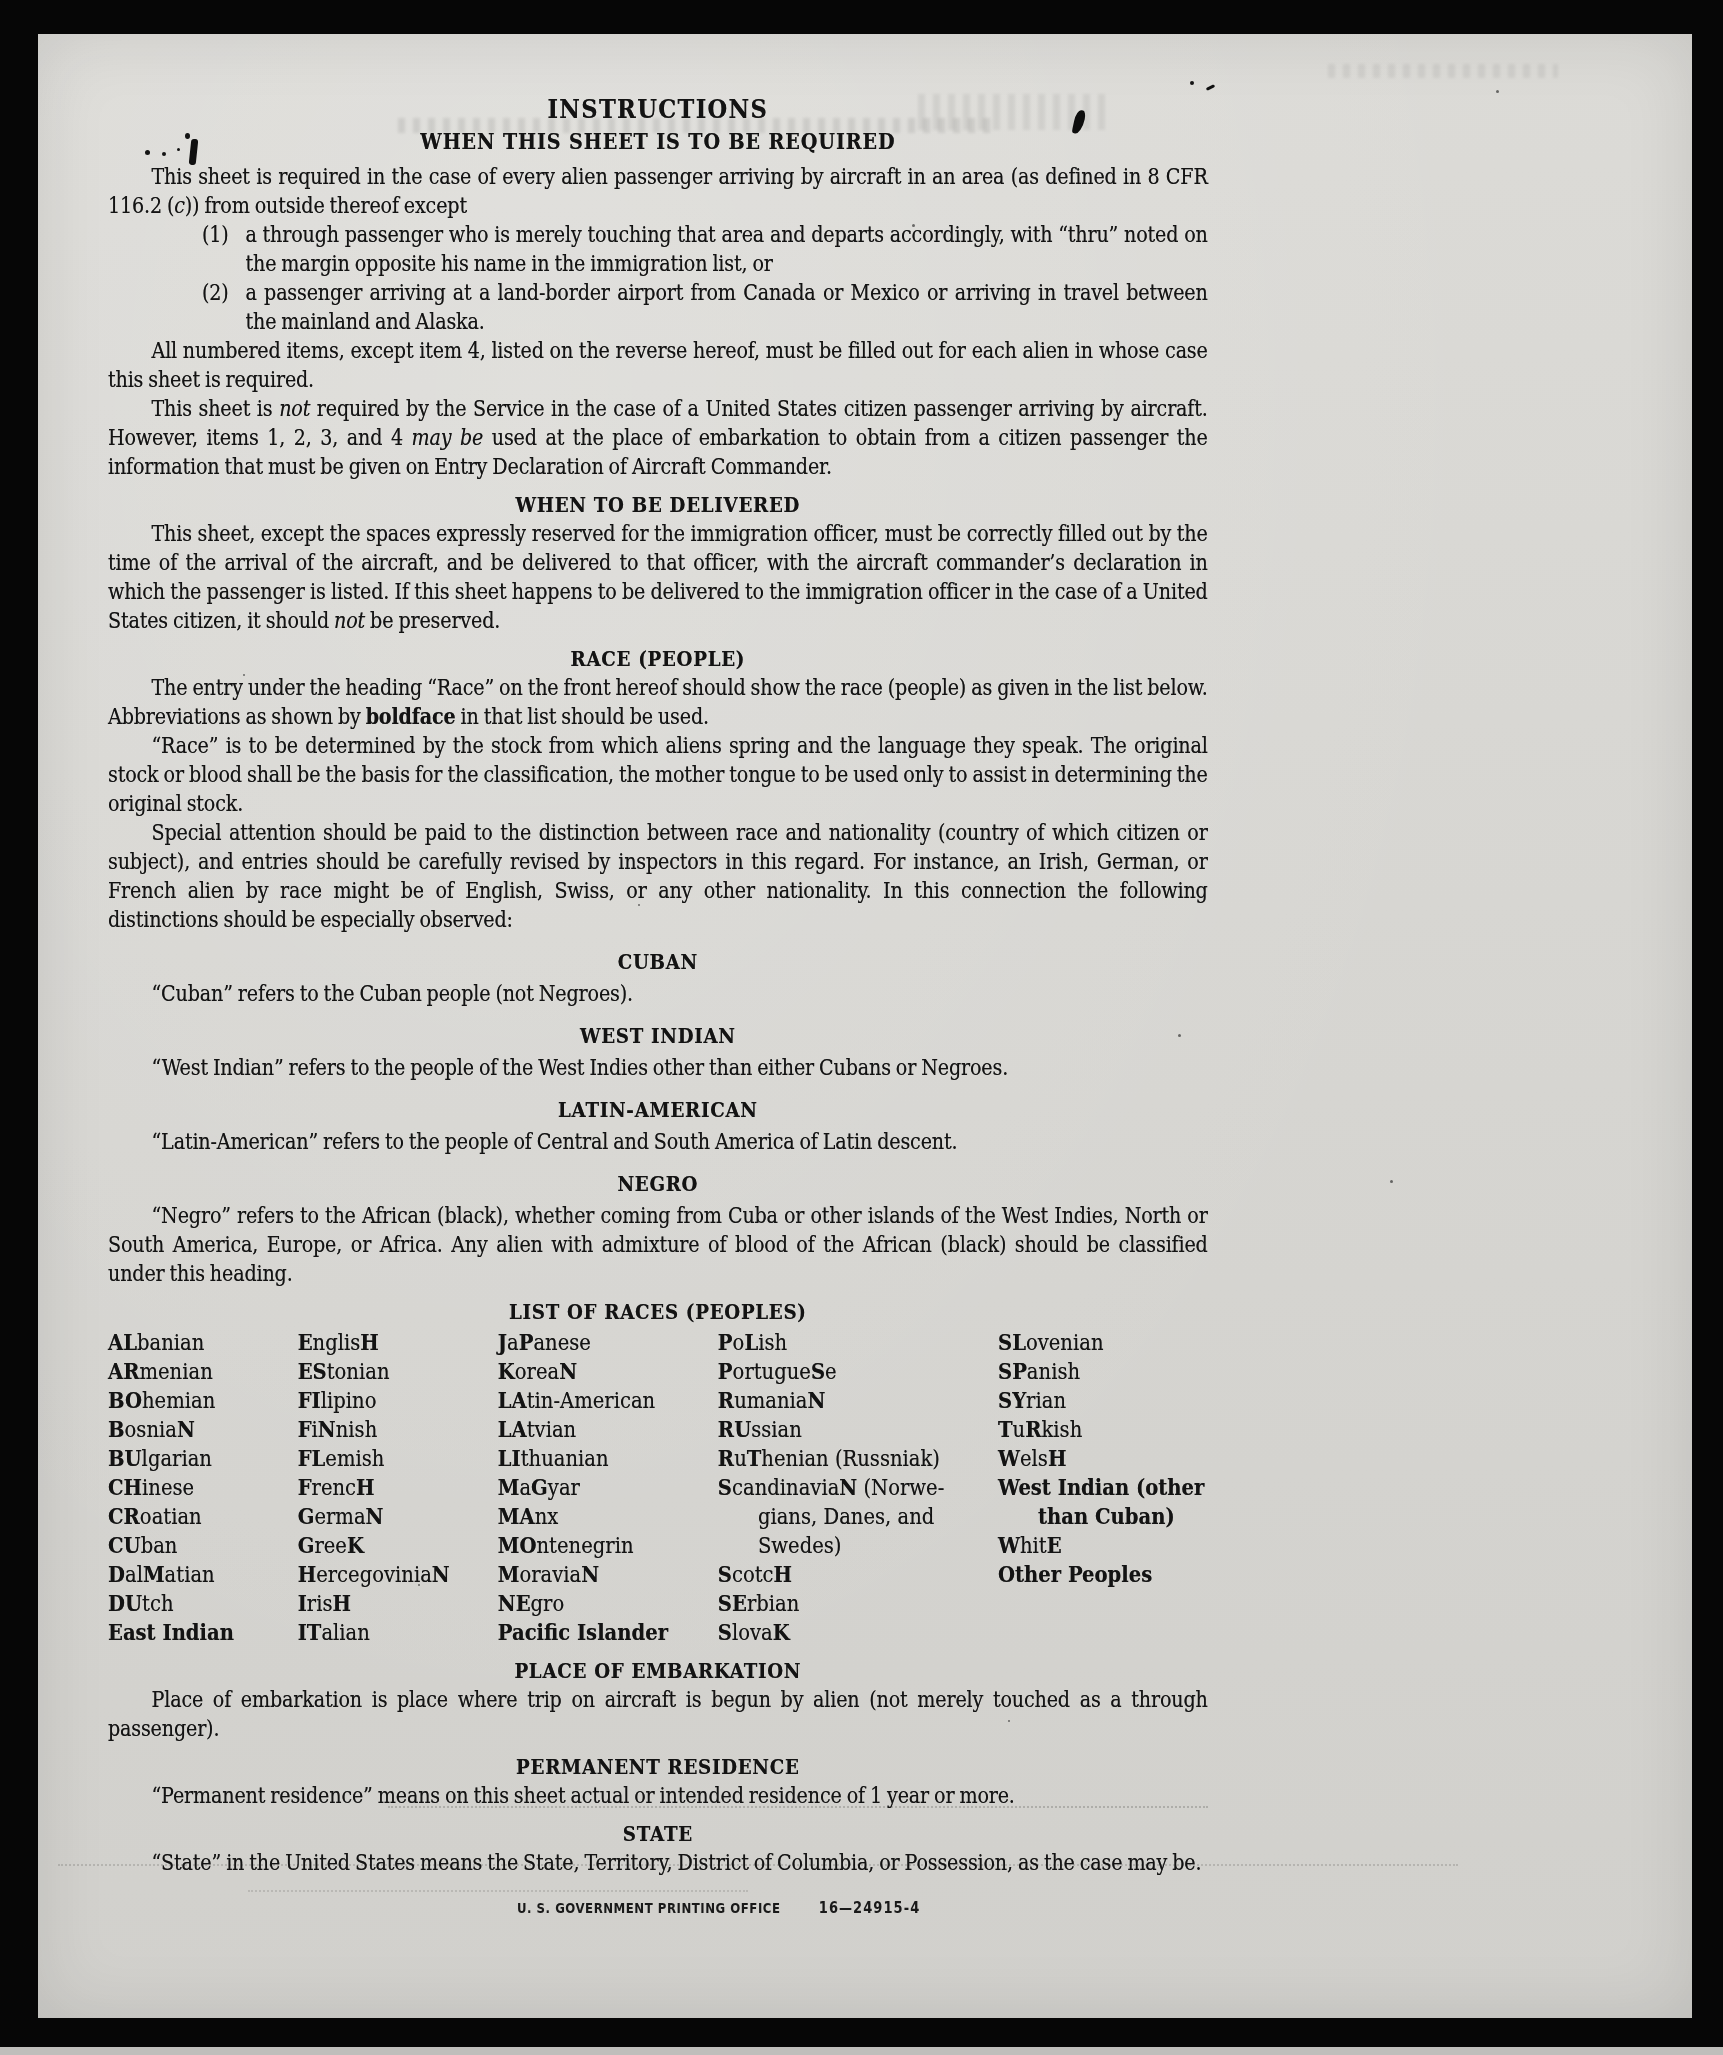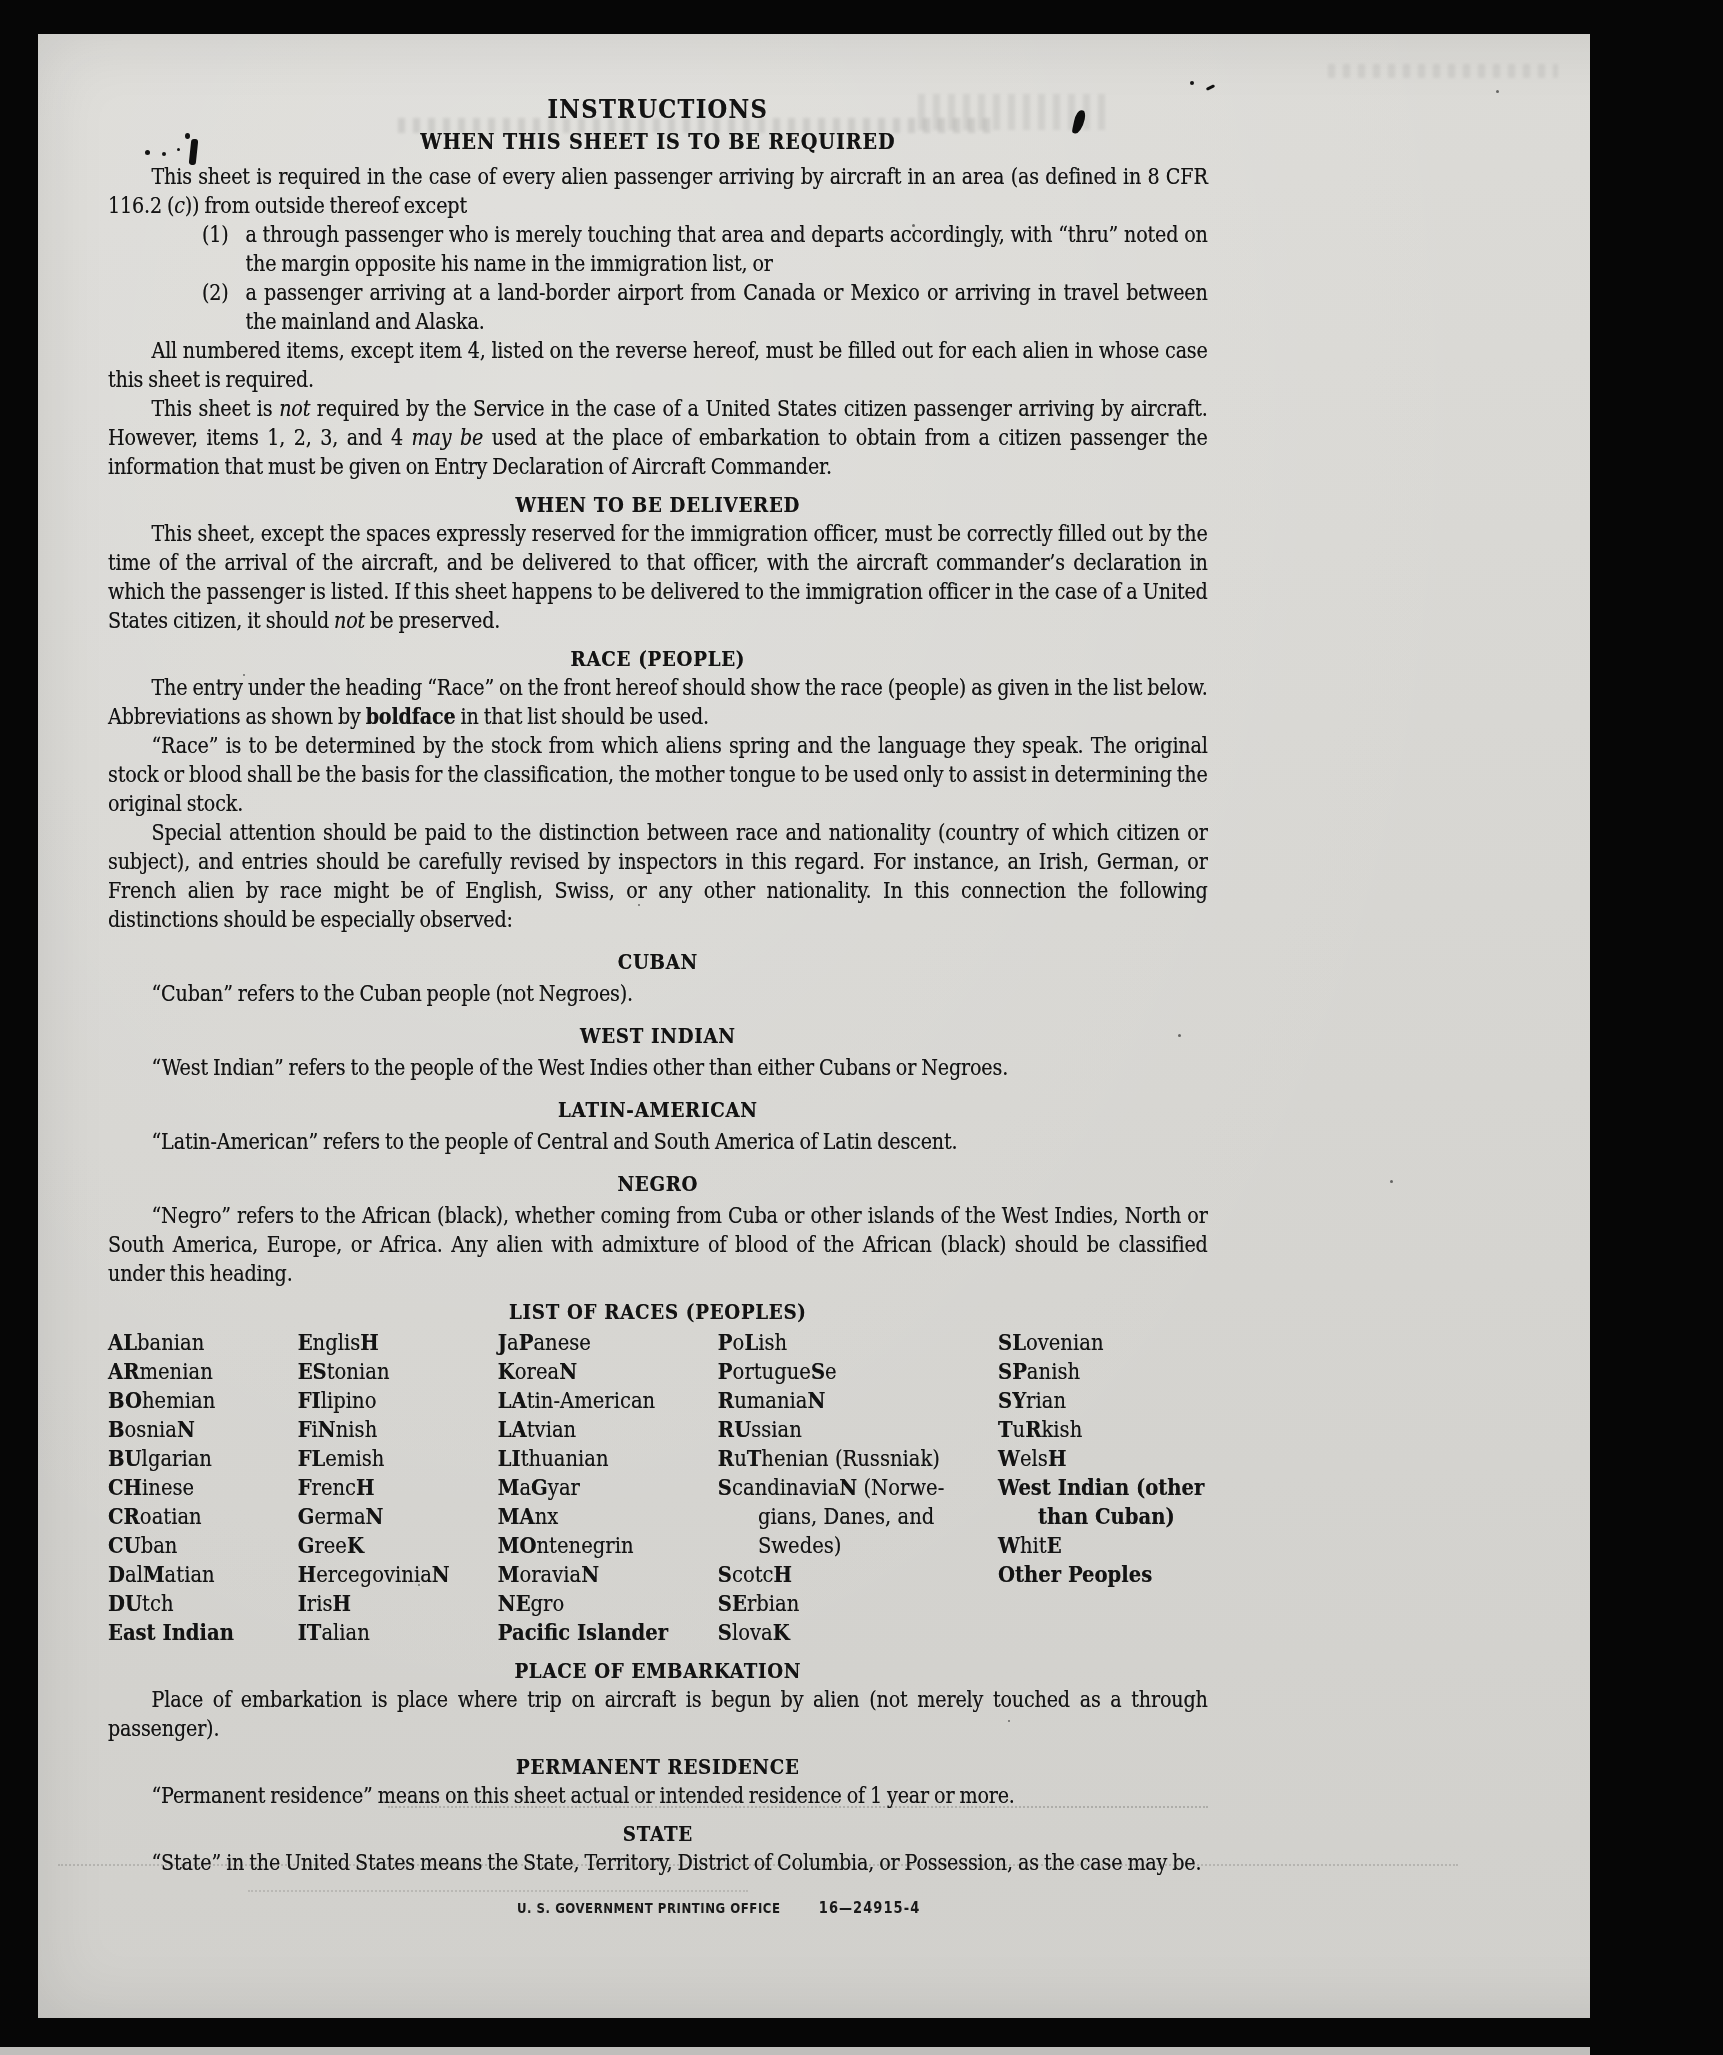--- a/index.html
+++ b/index.html
@@ -1,21 +1,21 @@
 <!DOCTYPE html>
 <html style="--paper: #d8d7d3; --ink: #131313; --background: #060606;"><head>
 <meta charset="utf-8">
 <style>
   :root{
     --paper:#d8d7d3;
     --ink:#131313;
     --background:#060606;
   }
   html,body{margin:0;padding:0;background:var(--background);}
-  .canvas{position:relative;width:1590px;height:2055px;background:var(--background);
+  .canvas{position:relative;width:1723px;height:2055px;background:var(--background);
     overflow:hidden;font-family:"DejaVu Serif",serif;color:var(--ink);}
   .paper{position:absolute;left:38px;top:34px;width:1654px;height:1984px;
     background:
       radial-gradient(ellipse at 30% 18%, rgba(255,255,255,0.16), transparent 60%),
       linear-gradient(178deg,#dcdbd7 0%, #d7d6d2 45%, #d1d0cc 100%);
     background-color:var(--paper);
     box-shadow:inset 0 0 70px rgba(0,0,0,0.10);}
   .scan-strip{position:absolute;left:0;bottom:0;width:100%;height:8px;background:#bfbebb;}
 
   .textblock{position:absolute;left:70px;top:60px;width:1264px;

